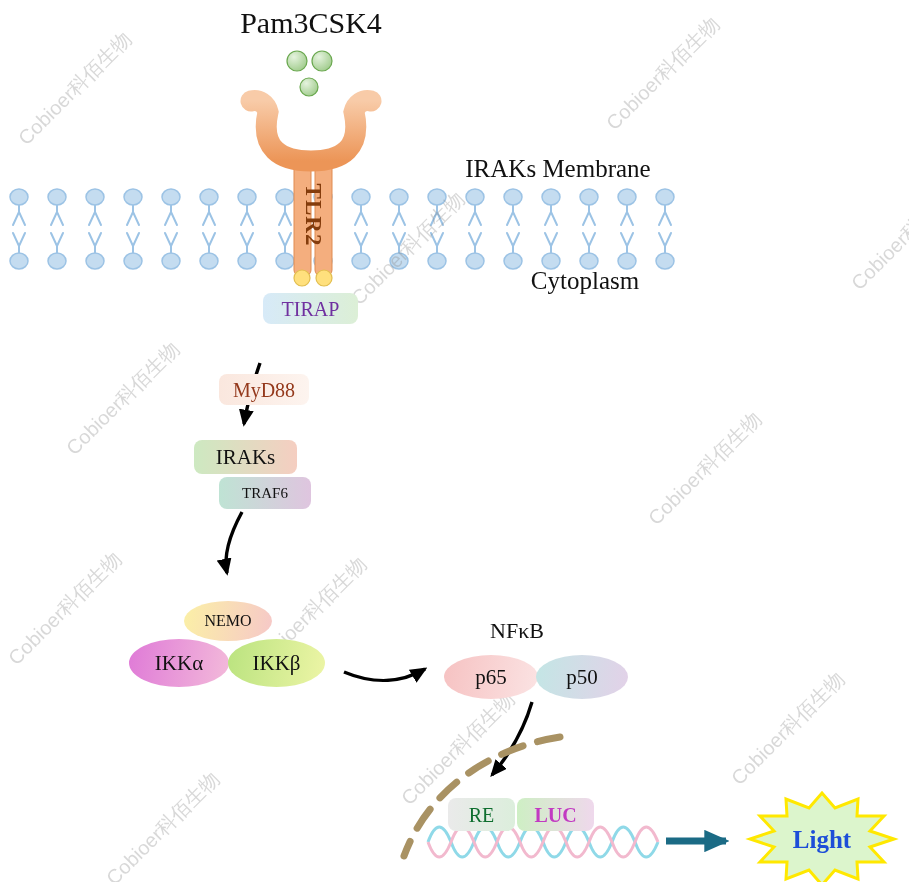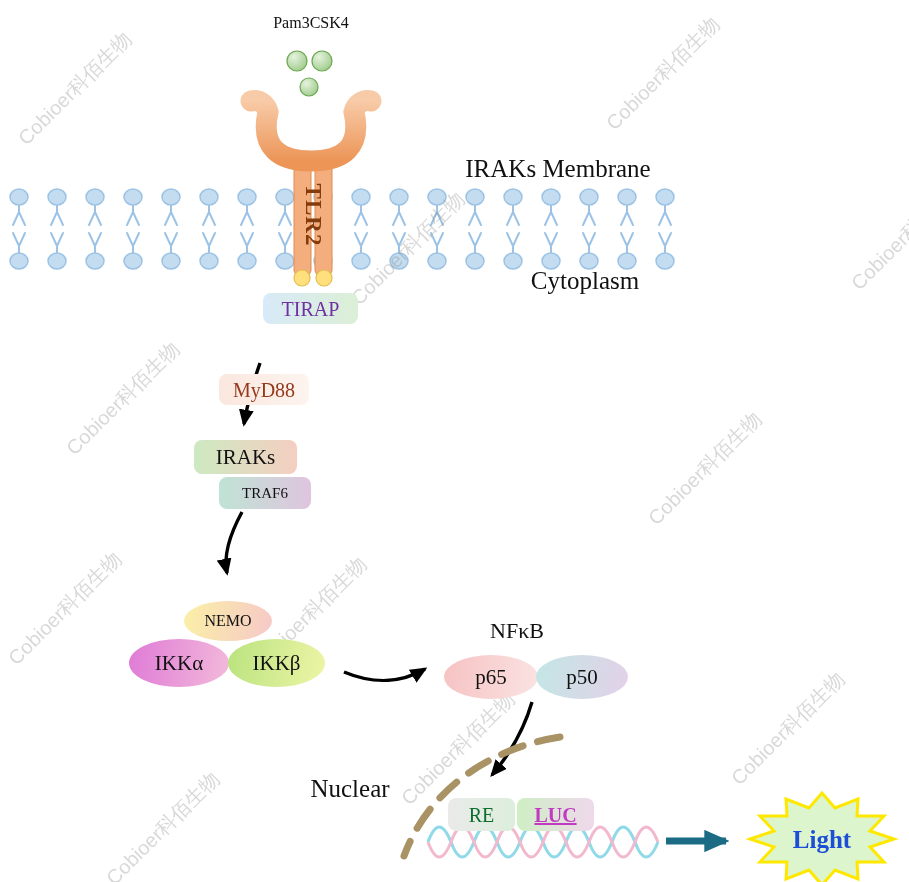--- a/index.html
+++ b/index.html
@@ -28,21 +28,21 @@
   .tirap{background:linear-gradient(90deg,#D7EAF8,#DCEFD6);color:#7030A0;}
   .myd88{background:linear-gradient(90deg,#FAE7DE,#FDF4EF);color:#94391C;margin-top:48px;}
   .iraks{background:linear-gradient(90deg,#CDE9C1,#F5CEC1);font-size:21px;}
   .traf6{background:linear-gradient(90deg,#BFE3D4,#DFC5DF);font-size:15px;}
   .nemo{background:linear-gradient(100deg,#FBF0A6,#F6C8C8);font-size:16px;}
   .ikka{background:linear-gradient(100deg,#DF7AD7,#F3BADA);}
   .ikkb{background:linear-gradient(100deg,#BAE37F,#EDF5A6);}
   .p65{background:linear-gradient(100deg,#F6C2C2,#FBE3E3);}
   .p50{background:linear-gradient(100deg,#C3E6E5,#E3D1E8);}
   .rebox{background:linear-gradient(90deg,#EAEAEA,#DCEEDC);color:#0E6E2E;font-weight:normal;text-align:center;}
-  .lucbox{background:linear-gradient(90deg,#CEEFC4,#EFD8EC);color:#C23AC2;font-weight:bold;text-decoration:underline;}
+  .lucbox{background:linear-gradient(90deg,#CEEFC4,#EFD8EC);color:#C23AC2;font-weight:bold;}
   .tlr2{
     position:absolute;z-index:3;display:flex;align-items:center;justify-content:center;
     transform:rotate(90deg);font-weight:bold;font-size:23px;letter-spacing:1px;color:#843C0C;
   }
   .big{font-size:25px;}
   .light{font-weight:bold;font-size:25px;color:#1d4ed8;}
 </style>
 </head>
 <body>
 
@@ -110,21 +110,21 @@
   <div class="watermark" style="left:333px;top:235px">Cobioer科佰生物</div>
   <div class="watermark" style="left:833px;top:220px">Cobioer科佰生物</div>
   <div class="watermark" style="left:48px;top:385px">Cobioer科佰生物</div>
   <div class="watermark" style="left:630px;top:455px">Cobioer科佰生物</div>
   <div class="watermark" style="left:-10px;top:595px">Cobioer科佰生物</div>
   <div class="watermark" style="left:235px;top:600px">Cobioer科佰生物</div>
   <div class="watermark" style="left:383px;top:735px">Cobioer科佰生物</div>
   <div class="watermark" style="left:713px;top:715px">Cobioer科佰生物</div>
   <div class="watermark" style="left:88px;top:815px">Cobioer科佰生物</div>
 
-  <div class="lbl" style="left:231px;top:8px;width:160px;height:30px;font-size:16px">Pam3CSK4</div>
+  <div class="lbl" style="left:231px;top:8px;width:160px;height:30px;font-size:30px">Pam3CSK4</div>
 
   <div class="lbl big" style="left:448px;top:152px;width:220px;height:32px">IRAKs Membrane</div>
 
   <div class="lbl big" style="left:500px;top:264px;width:170px;height:32px">Cytoplasm</div>
 
   <div class="tlr2" style="left:273px;top:202px;width:80px;height:26px">TLR2</div>
 
   <div class="pill tirap" style="left:263px;top:293px;width:95px;height:31px">TIRAP</div>
 
   <div class="pill myd88" style="left:219px;top:326px;width:90px;height:31px">MyD88</div>
@@ -138,21 +138,20 @@
   <div class="ellipse ikka" style="left:129px;top:639px;width:100px;height:48px">IKKα</div>
 
   <div class="ellipse ikkb" style="left:228px;top:639px;width:97px;height:48px">IKKβ</div>
 
   <div class="lbl" style="left:457px;top:617px;width:120px;height:28px;font-size:22px">NFκB</div>
 
   <div class="ellipse p65" style="left:444px;top:655px;width:94px;height:44px">p65</div>
 
   <div class="ellipse p50" style="left:536px;top:655px;width:92px;height:44px">p50</div>
 
-  <div class="lbl big" style="left:290px;top:772px;width:120px;height:32px">Nuclear</div>
 
   <div class="pill rebox" style="left:448px;top:798px;width:67px;height:33px">RE</div>
 
   <div class="pill lucbox" style="left:517px;top:798px;width:77px;height:33px">LUC</div>
 
   <div class="lbl light" style="left:772px;top:823px;width:100px;height:32px">Light</div>
 
 </div>
 
 </body></html>

